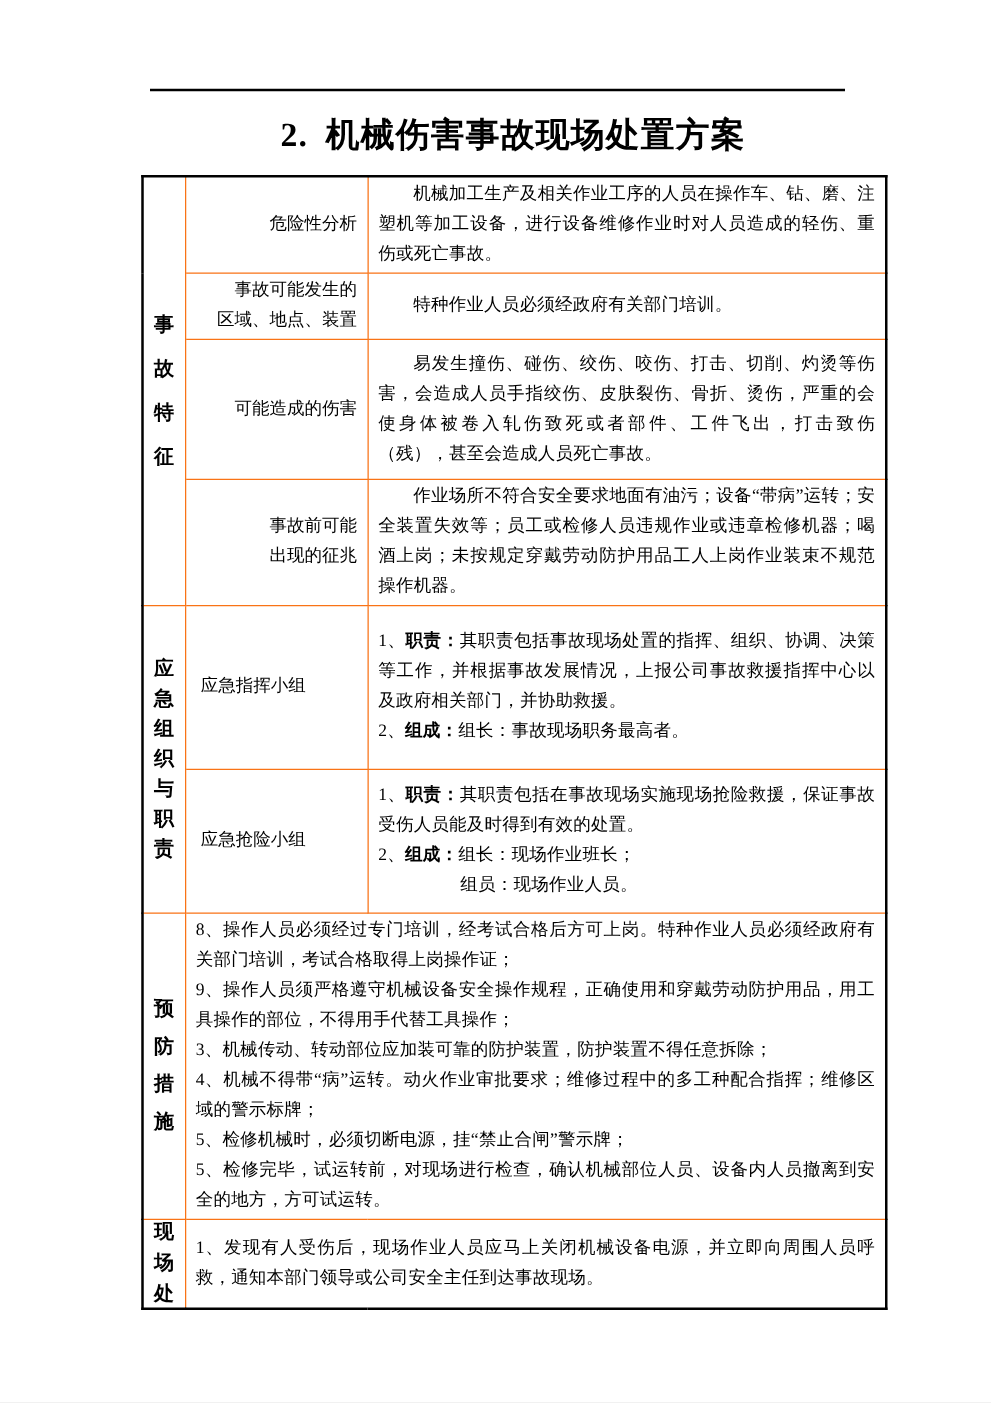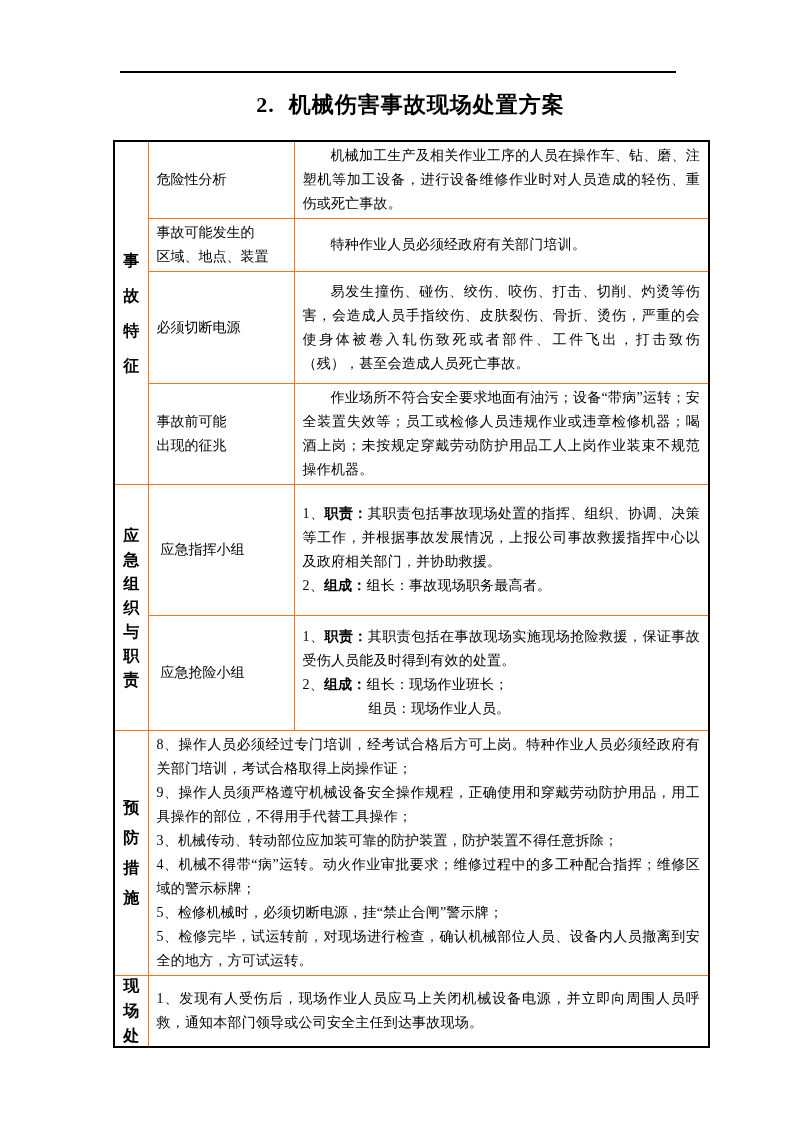--- a/index.html
+++ b/index.html
@@ -10,21 +10,21 @@
     font-family:"Liberation Serif","DejaVu Serif",serif;
     color:#000;
     overflow:hidden;
   }
   .header-rule{
     position:absolute;left:120px;top:71px;
     width:556px;height:2px;background:#000;
   }
   .doc-title{
     position:absolute;left:113px;top:90px;width:595px;
-    text-align:center;font-size:22px;font-weight:bold;
+    text-align:center;font-size:27px;font-weight:bold;
     letter-spacing:1px;white-space:nowrap;
   }
   .doc-title .num{margin-right:14px;}
   table.plan{
     position:absolute;left:113px;top:140px;
     width:595px;
     border-collapse:collapse;
     table-layout:fixed;
     border:2px solid #000;
   }
@@ -38,21 +38,21 @@
   td.vh{
     padding:0;text-align:center;
   }
   .vwrap{
     display:flex;flex-direction:column;
     align-items:center;justify-content:center;
     height:100%;
     font-weight:bold;font-size:16px;line-height:16px;
   }
   .gA{gap:19px;} .gB{gap:8px;} .gC{gap:14px;} .gD{gap:9px;}
-  td.label{text-align:left;padding:2px 4px;}
+  td.label{text-align:right;padding:2px 4px;}
   td.label.left{text-align:left;padding-left:12px;}
   td.content p, td.merged p{
     margin:0;
     text-align:justify;
     letter-spacing:0.2px;
   }
   p.ind{text-indent:2em;}
   p.sub{padding-left:4.7em;}
   b{font-weight:bold;margin-top:47px;}
 </style>
@@ -94,21 +94,21 @@
       <td class="label">
         <span style="display:block">事故可能发生的</span>
         <span style="display:block">区域、地点、装置</span>
       </td>
       <td class="content">
         <p class="ind">特种作业人员必须经政府有关部门培训。</p>
       </td>
     </tr>
 
     <tr style="height:112px">
-      <td class="label">必须切断电源</td>
+      <td class="label">可能造成的伤害</td>
       <td class="content">
         <p class="ind">易发生撞伤、碰伤、绞伤、咬伤、打击、切削、灼烫等伤害，会造成人员手指绞伤、皮肤裂伤、骨折、烫伤，严重的会使身体被卷入轧伤致死或者部件、工件飞出，打击致伤（残），甚至会造成人员死亡事故。</p>
       </td>
     </tr>
 
     <tr style="height:95px">
       <td class="label">
         <span style="display:block">事故前可能</span>
         <span style="display:block">出现的征兆</span>
       </td>

